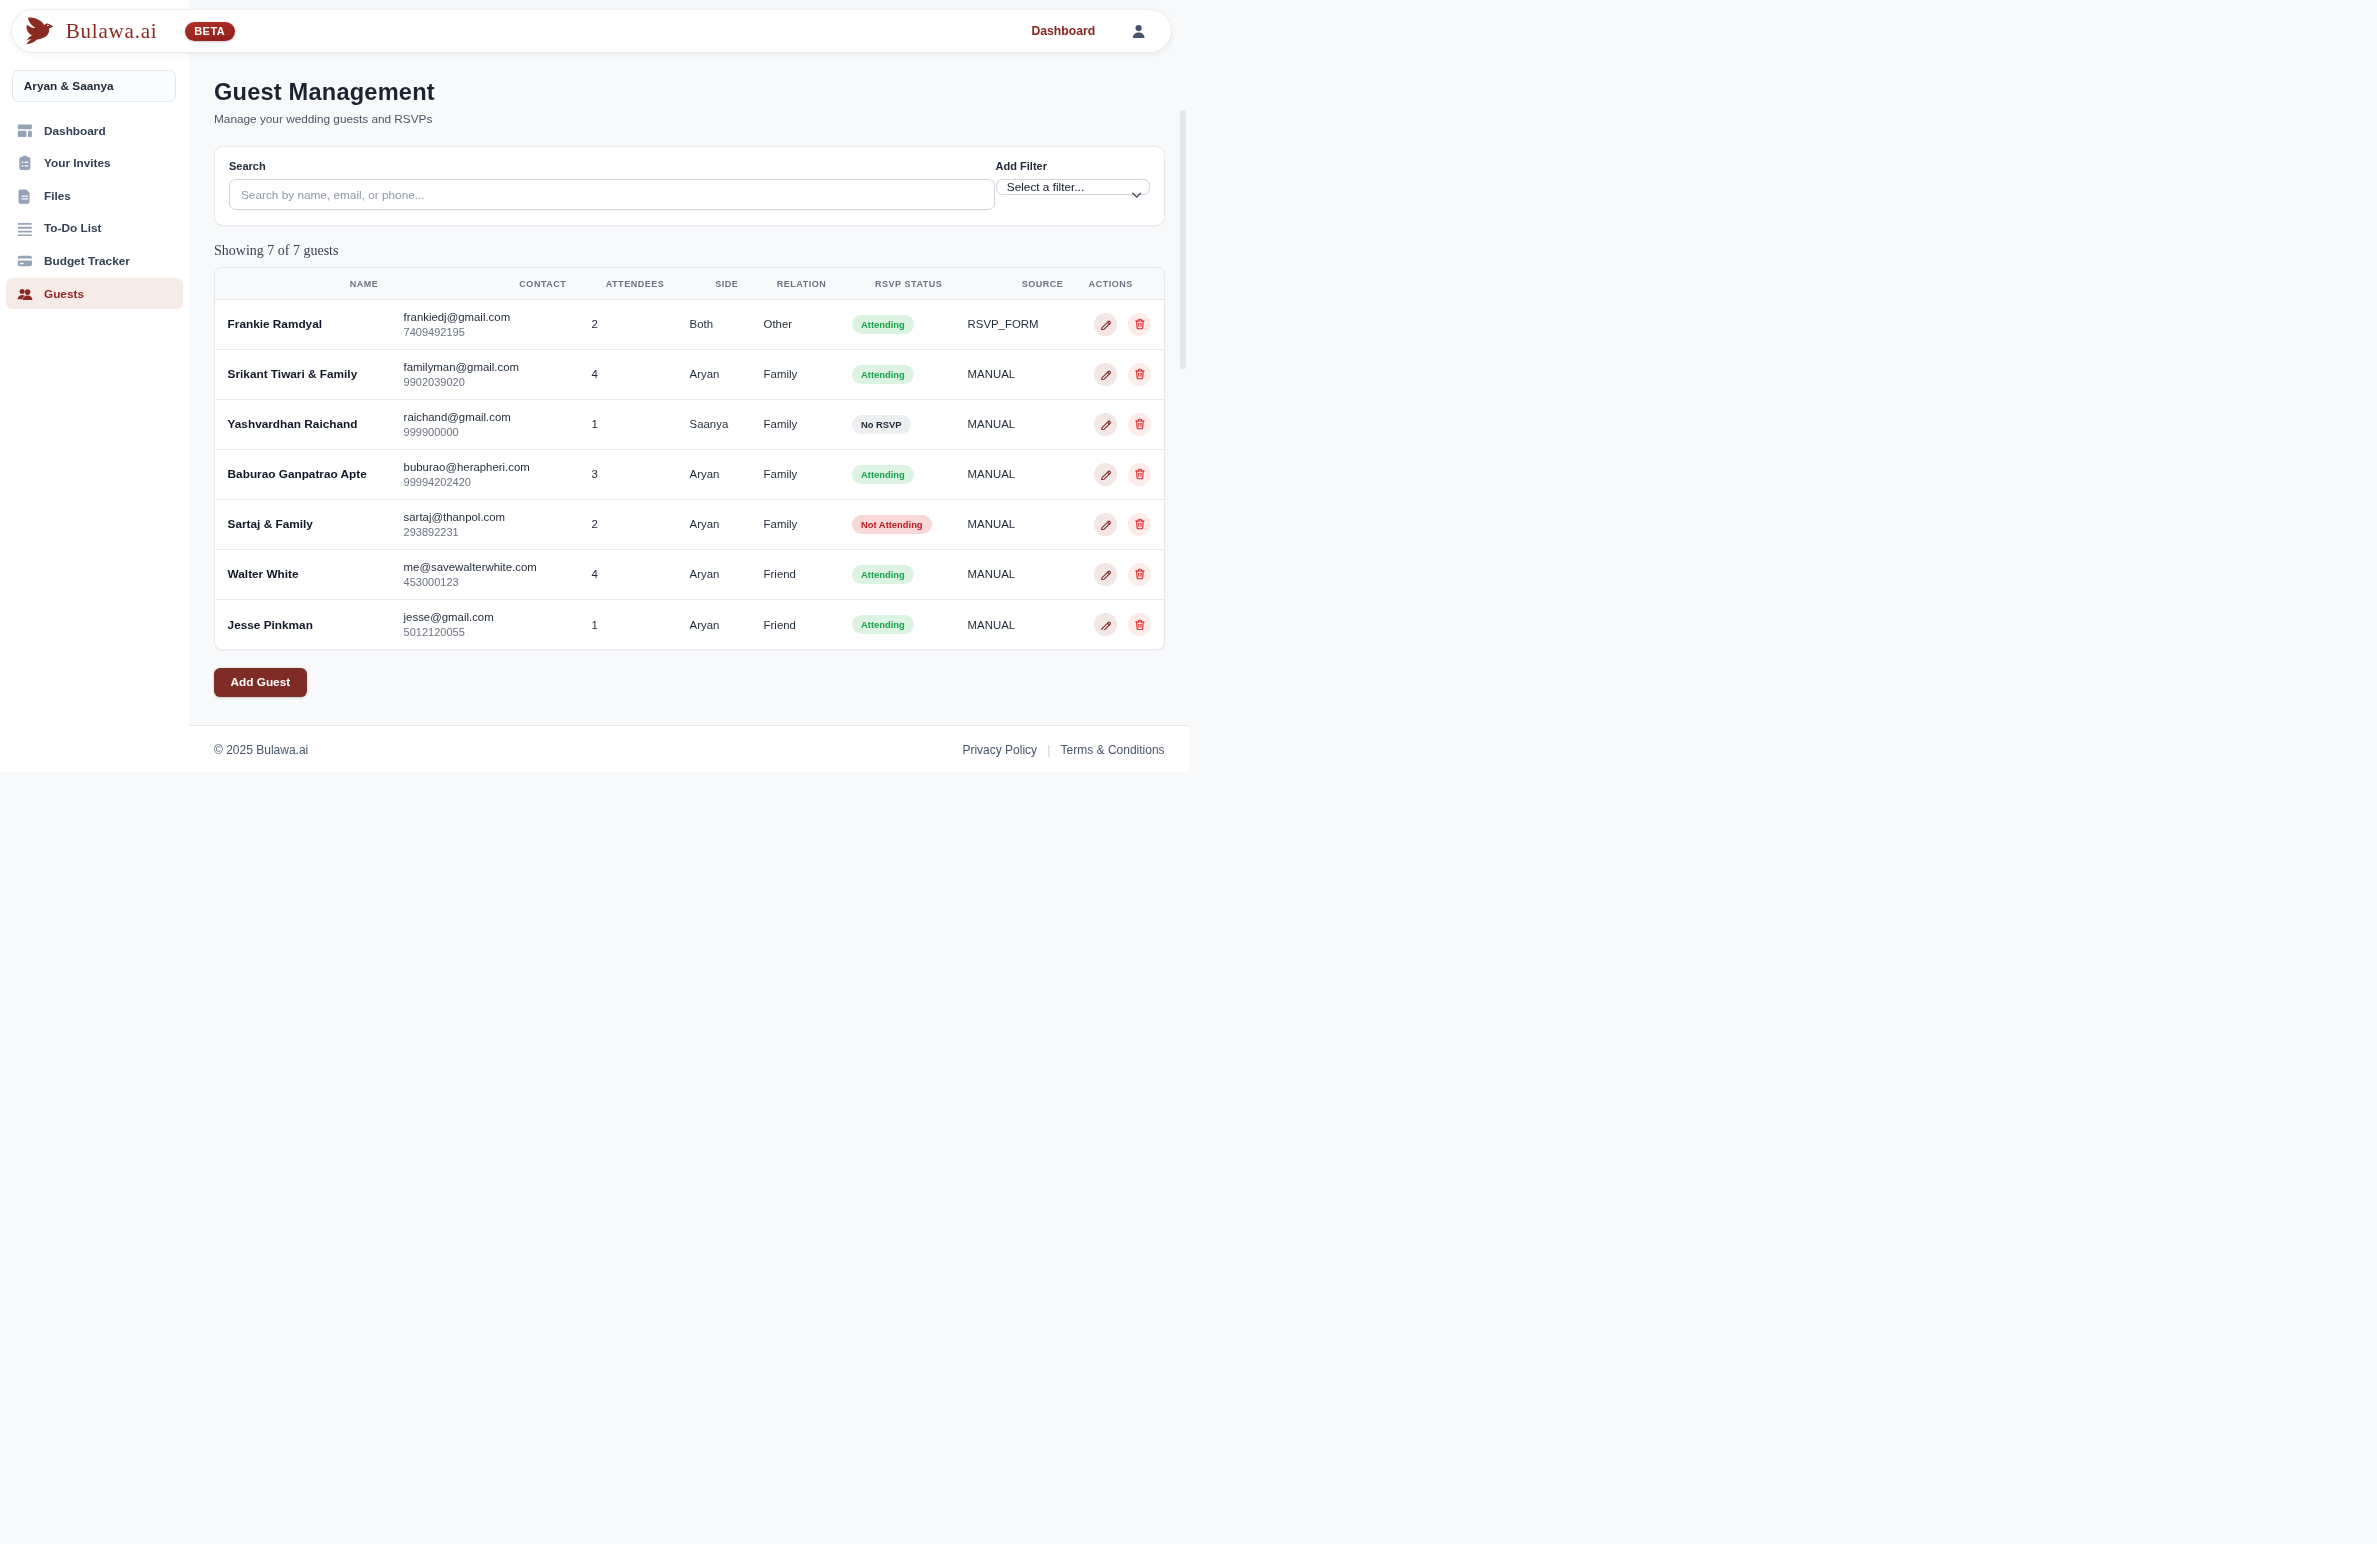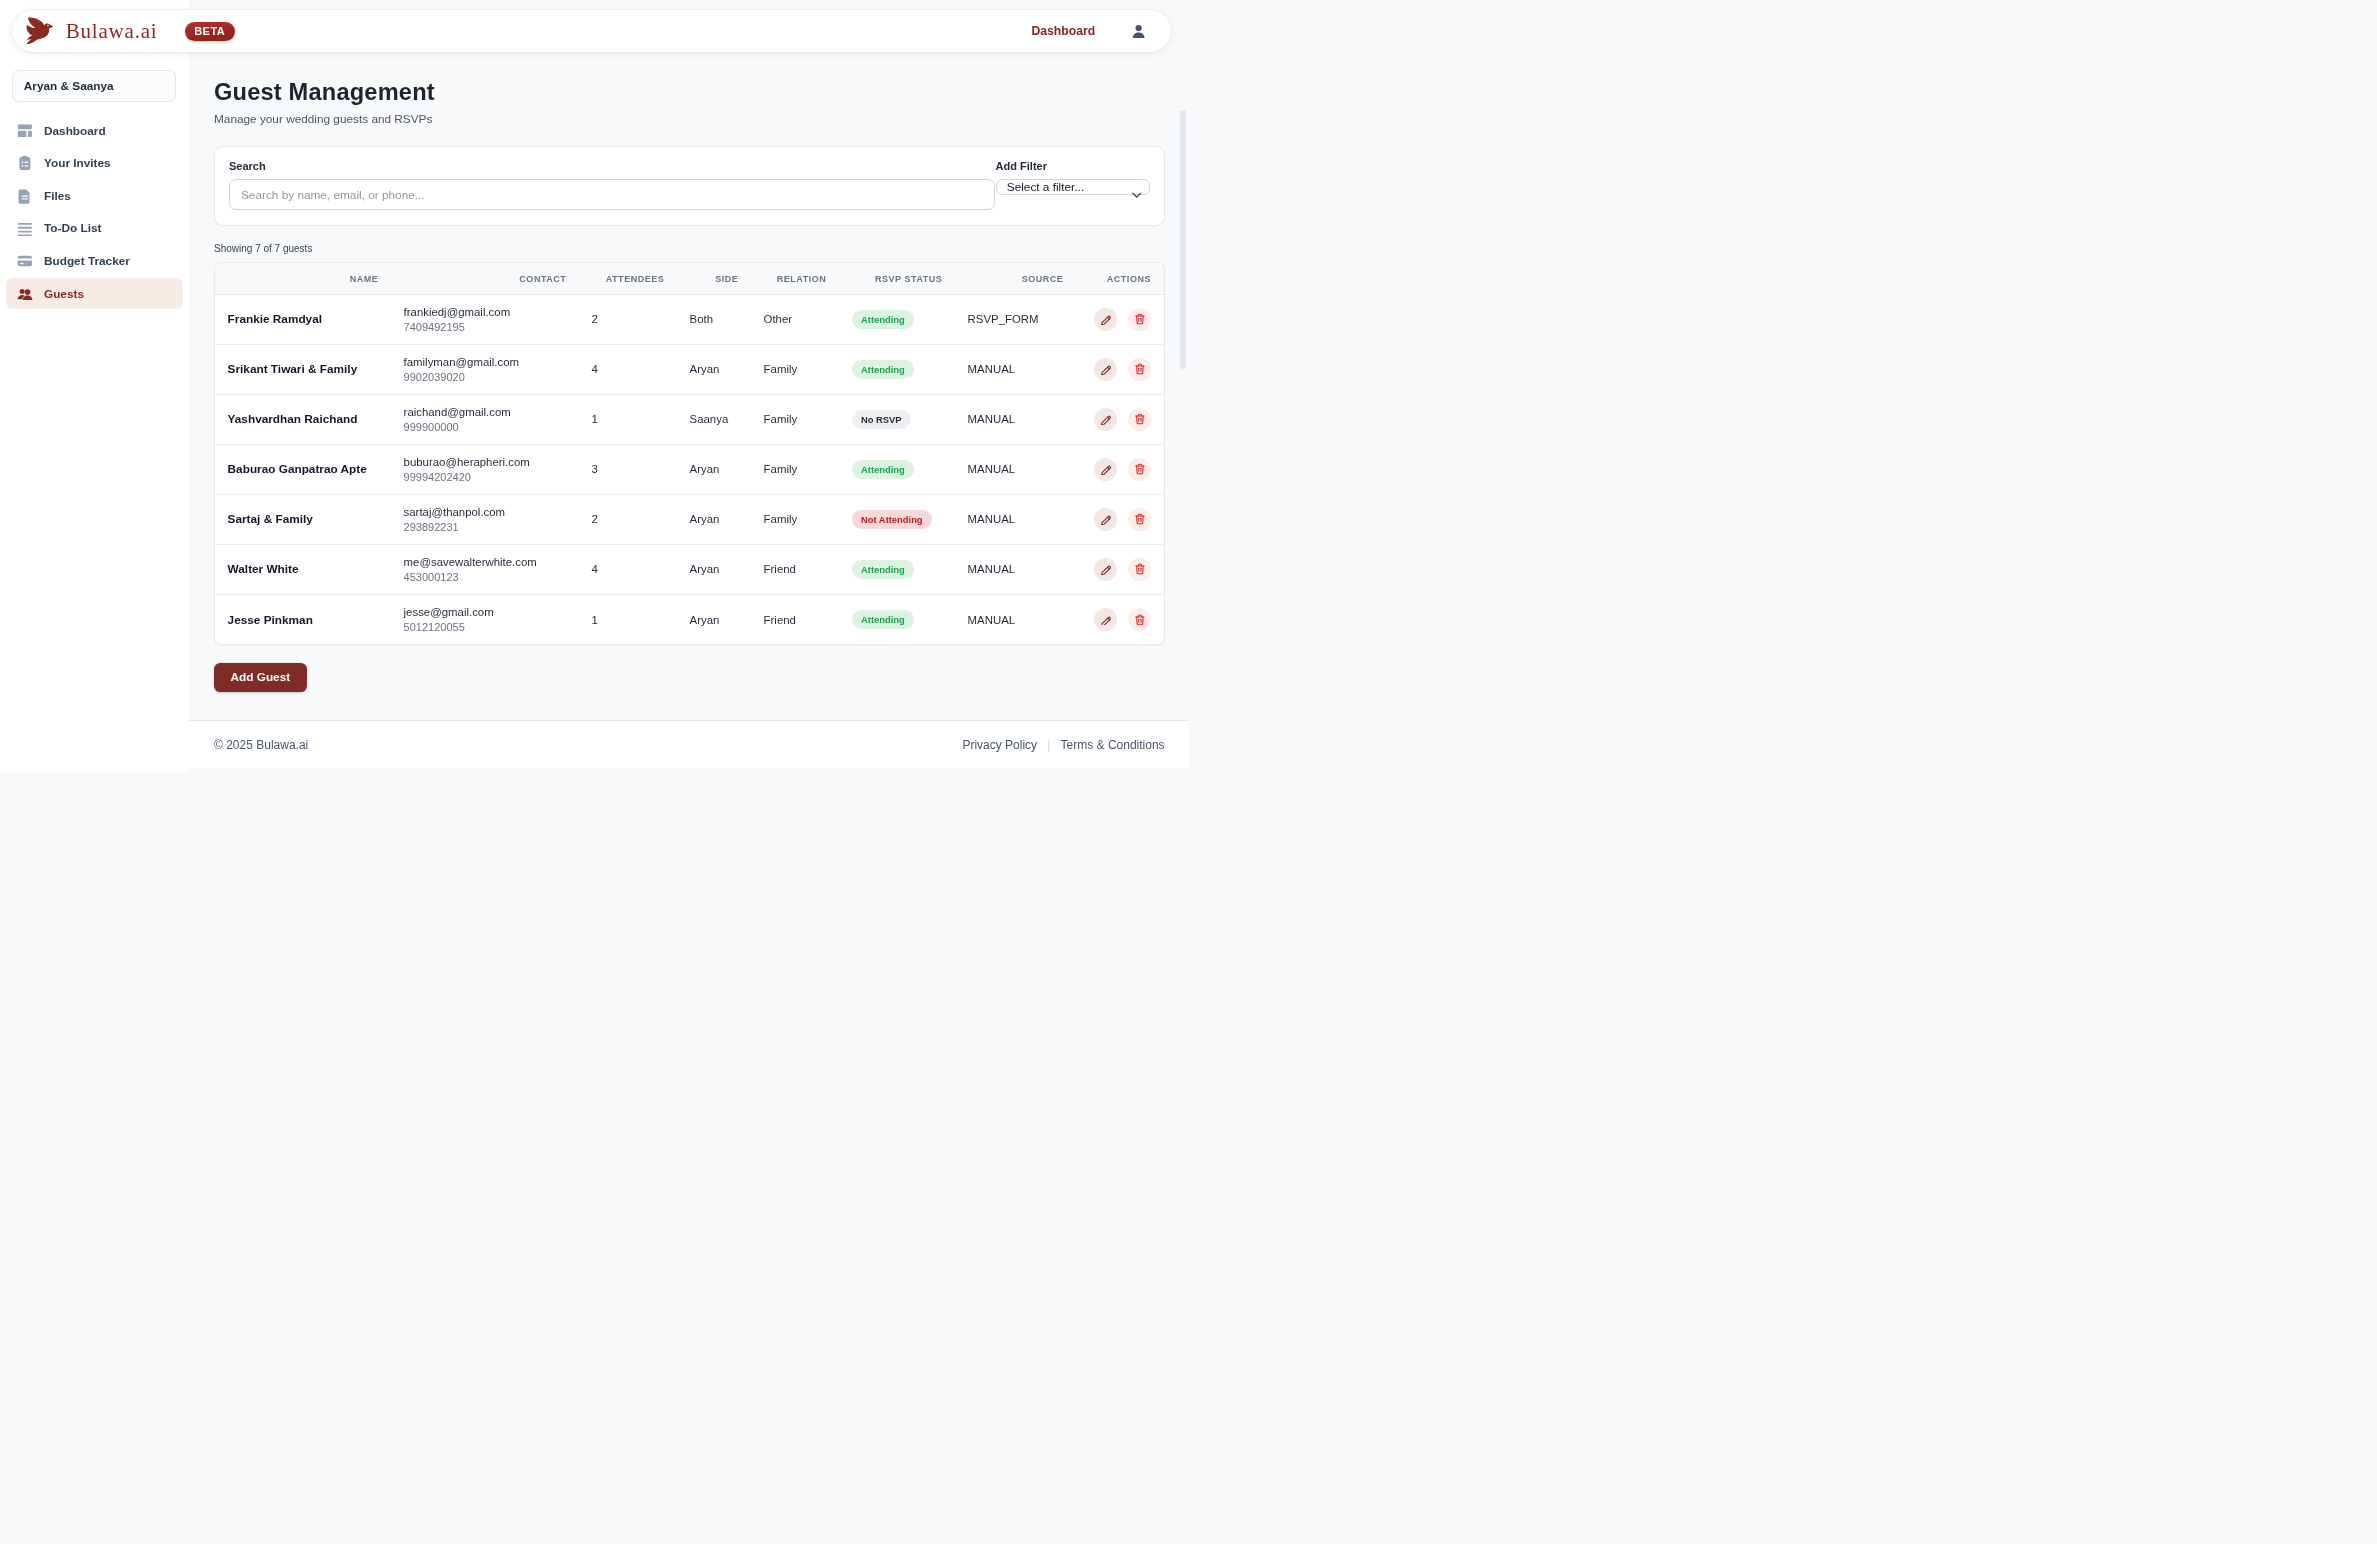--- a/index.html
+++ b/index.html
@@ -84,32 +84,32 @@
   .filter-block{width:154px; flex:0 0 154px;}
   .select-wrap{position:relative;}
   .filter-select{
     width:100%; height:16px; border:0.8px solid #CFD5DC; border-radius:6.3px;
     padding:0 23.6px 0 10.2px; font-size:11.8px; font-weight:500; color:#111827;
     background:#fff; appearance:none; -webkit-appearance:none;
     font-family:"Liberation Sans", sans-serif; cursor:pointer; outline:none;
   }
   .select-chevron{position:absolute; right:8.6px; top:12.6px; pointer-events:none;}
   
-  .results-summary{margin:16.5px 0 8.6px; font-size:10px; color:#374151;}
+  .results-summary{margin:16.5px 0 8.6px; font-size:14px; color:#374151;font-family:Liberation Serif, serif;}
   .table-card{
     background:#fff; border:0.8px solid #E7E9EC; border-radius:7.9px;
     box-shadow:0 0.8px 1.6px rgba(0,0,0,.04); overflow:hidden;
   }
   table{width:100%; border-collapse:collapse; table-layout:fixed;}
   thead tr{background:#F8F9FB;}
   th{
     padding:10.2px 12.6px; text-align:right; font-size:9px; font-weight:700;
     letter-spacing:.06em; color:#6B7280; border-bottom:0.8px solid #E5E7EB;
   }
-  th.col-actions{text-align:right;}
+  th.col-actions{text-align:left;}
   col.c-name{width:176px;} col.c-contact{width:188px;} col.c-att{width:98px;}
   col.c-side{width:74px;} col.c-rel{width:88px;} col.c-rsvp{width:116px;}
   col.c-src{width:121px;} col.c-act{width:auto;}
   td{padding:9.4px 12.6px; border-top:0.8px solid #E9EBEE; vertical-align:middle; font-size:11.4px; color:#1F2937; height:50px;}
   tbody tr:first-child td{border-top:none;}
   .td-name{font-weight:700; color:#111827; font-size:11.8px;}
   .email{color:#1F2937;}
   .phone{color:#6B7280; font-size:11px; margin-top:3.1px;}
   .badge{display:inline-block; padding:3.9px 9.4px; border-radius:785px; font-size:9.4px; font-weight:600; white-space:nowrap;}
   .badge-attending{background:var(--attending-bg); color:var(--attending-text);}

